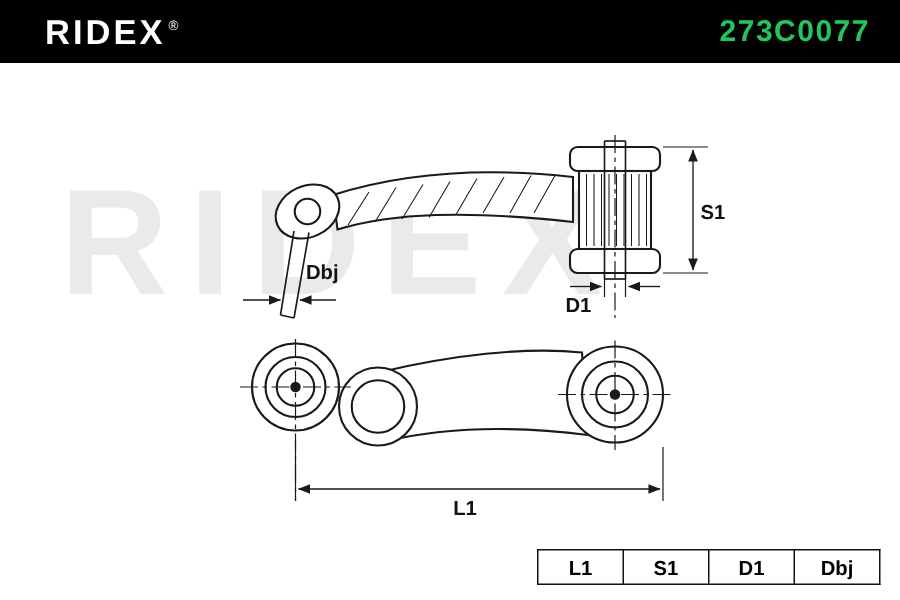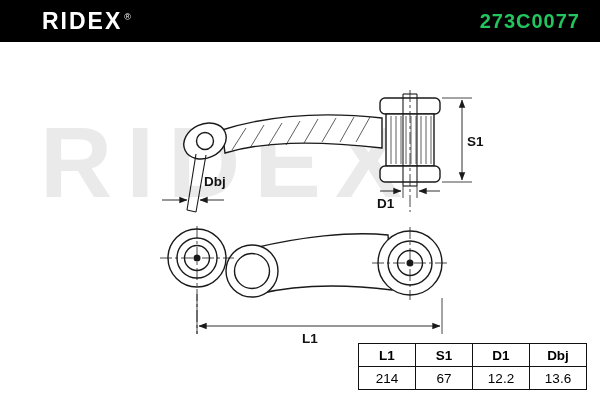--- a/index.html
+++ b/index.html
@@ -2,21 +2,21 @@
 <html><head>
 <meta charset="utf-8">
 <style>
   html,body{margin:0;padding:0;}
   body{font-family:"Liberation Sans", sans-serif; background:#fff;}
   .page{position:relative;width:600px;height:400px;background:#fff;overflow:hidden;}
 
   
   .header{position:absolute;top:0;left:0;width:600px;height:42px;background:#000;
           display:flex;align-items:center;justify-content:space-between;
-          padding:0 20px 0 42px;box-sizing:border-box;z-index:3;}
+          padding:0 20px 0 30px;box-sizing:border-box;z-index:3;}
   .brand{color:#fff;font-size:23px;font-weight:800;letter-spacing:2px;}
   .brand .reg{font-size:9px;font-weight:400;position:relative;top:-9px;left:2px;letter-spacing:0;}
   .partnum{color:#22c55e;font-size:20px;font-weight:700;letter-spacing:1px;}
 
   
   .watermark{position:absolute;top:112px;left:40px;z-index:0;line-height:1;
              font-size:100px;font-weight:800;letter-spacing:14px;color:#eaeaea;
              user-select:none;white-space:nowrap;}
   .watermark .wreg{font-size:30px;letter-spacing:0;position:relative;top:-52px;left:-6px;}
 
@@ -167,22 +167,16 @@
   </svg>
 
   <table class="spec">
     <tbody>
       <tr>
         <th>L1</th>
         <th>S1</th>
         <th>D1</th>
         <th>Dbj</th>
       </tr>
-      <tr>
-        <td>214</td>
-        <td>67</td>
-        <td>12.2</td>
-        <td>13.6</td>
-      </tr>
     </tbody>
   </table>
 
 </div>
 
 </body></html>

